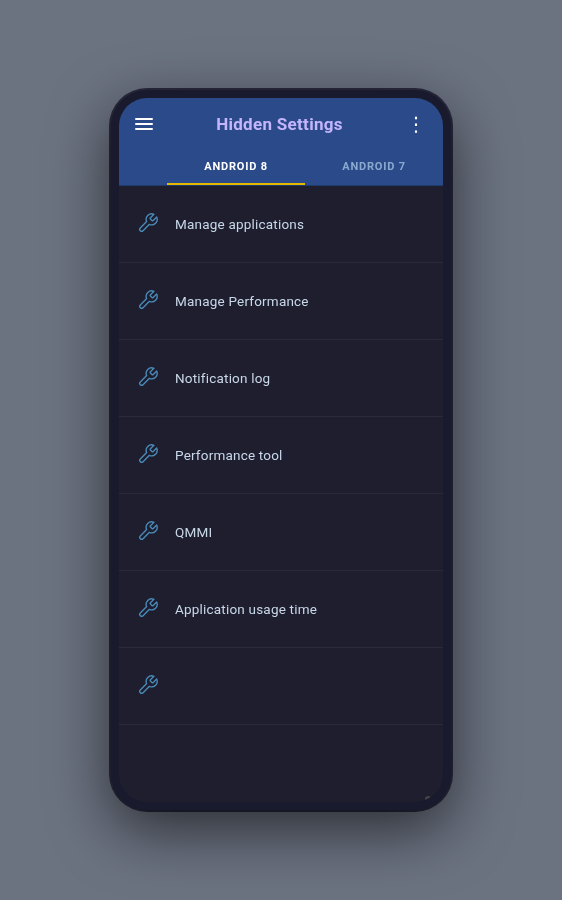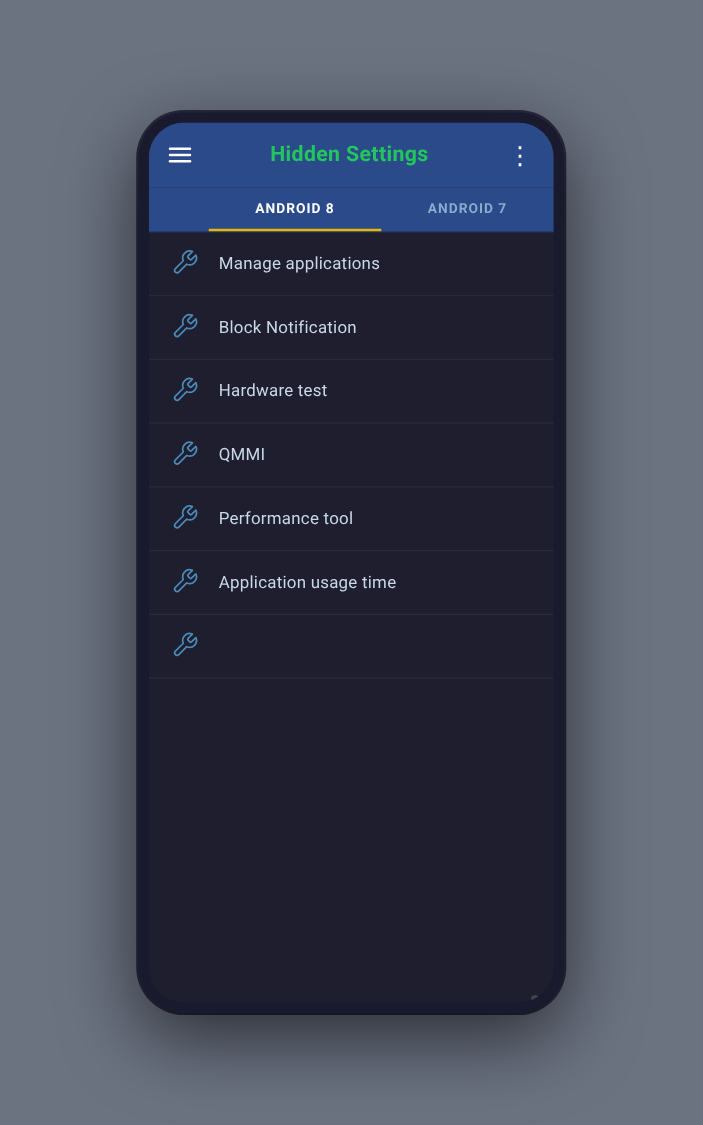--- a/index.html
+++ b/index.html
@@ -33,21 +33,21 @@
       border-radius: 28px;
     }
     .header {
       background: #2a4a8a;
       padding: 14px 16px;
       display: flex;
       align-items: center;
       justify-content: space-between;
     }
     .header-title {
-      color: #22c55e;
+      color: #c4b5fd;
       font-size: 17px;
       font-weight: bold;
       letter-spacing: 0.3px;
     }
     .hamburger-icon {
       color: #ffffff;
       font-size: 18px;
       cursor: pointer;
       display: flex;
       flex-direction: column;
@@ -89,21 +89,21 @@
     .menu-list {
       flex: 1;
       overflow-y: auto;
       background: #1e1e2e;
       scrollbar-width: none;
     }
     .menu-list::-webkit-scrollbar { display: none; }
     .menu-item {
       display: flex;
       align-items: center;
-      padding: 13px 18px;
+      padding: 26px 18px;
       border-bottom: 1px solid #2a2a3a;
       cursor: pointer;
     }
     .wrench-icon {
       width: 24px;
       height: 24px;
       margin-right: 14px;
       flex-shrink: 0;
     }
     .menu-item-text {
@@ -152,39 +152,39 @@
     <div class="menu-item">
           <div class="wrench-icon"><svg viewBox="0 0 24 24" width="22" height="22" fill="none">
               <path d="M14.7 6.3a1 1 0 0 0 0 1.4l1.6 1.6a1 1 0 0 0 1.4 0l3.77-3.77a6 6 0 0 1-7.94 7.94l-6.91 6.91a2.12 2.12 0 0 1-3-3l6.91-6.91a6 6 0 0 1 7.94-7.94l-3.76 3.77z" stroke="#4a8ab8" stroke-width="1.5" stroke-linecap="round" stroke-linejoin="round"></path>
             </svg></div>
           <span class="menu-item-text">Manage applications</span>
         </div>
         <div class="menu-item">
           <div class="wrench-icon"><svg viewBox="0 0 24 24" width="22" height="22" fill="none">
               <path d="M14.7 6.3a1 1 0 0 0 0 1.4l1.6 1.6a1 1 0 0 0 1.4 0l3.77-3.77a6 6 0 0 1-7.94 7.94l-6.91 6.91a2.12 2.12 0 0 1-3-3l6.91-6.91a6 6 0 0 1 7.94-7.94l-3.76 3.77z" stroke="#4a8ab8" stroke-width="1.5" stroke-linecap="round" stroke-linejoin="round"></path>
             </svg></div>
-          <span class="menu-item-text">Block Notification</span>
-        </div>
-        <div class="menu-item">
-          <div class="wrench-icon"><svg viewBox="0 0 24 24" width="22" height="22" fill="none">
-              <path d="M14.7 6.3a1 1 0 0 0 0 1.4l1.6 1.6a1 1 0 0 0 1.4 0l3.77-3.77a6 6 0 0 1-7.94 7.94l-6.91 6.91a2.12 2.12 0 0 1-3-3l6.91-6.91a6 6 0 0 1 7.94-7.94l-3.76 3.77z" stroke="#4a8ab8" stroke-width="1.5" stroke-linecap="round" stroke-linejoin="round"></path>
-            </svg></div>
-          <span class="menu-item-text">Hardware test</span>
+          <span class="menu-item-text">Manage Performance</span>
+        </div>
+        <div class="menu-item">
+          <div class="wrench-icon"><svg viewBox="0 0 24 24" width="22" height="22" fill="none">
+              <path d="M14.7 6.3a1 1 0 0 0 0 1.4l1.6 1.6a1 1 0 0 0 1.4 0l3.77-3.77a6 6 0 0 1-7.94 7.94l-6.91 6.91a2.12 2.12 0 0 1-3-3l6.91-6.91a6 6 0 0 1 7.94-7.94l-3.76 3.77z" stroke="#4a8ab8" stroke-width="1.5" stroke-linecap="round" stroke-linejoin="round"></path>
+            </svg></div>
+          <span class="menu-item-text">Notification log</span>
+        </div>
+        <div class="menu-item">
+          <div class="wrench-icon"><svg viewBox="0 0 24 24" width="22" height="22" fill="none">
+              <path d="M14.7 6.3a1 1 0 0 0 0 1.4l1.6 1.6a1 1 0 0 0 1.4 0l3.77-3.77a6 6 0 0 1-7.94 7.94l-6.91 6.91a2.12 2.12 0 0 1-3-3l6.91-6.91a6 6 0 0 1 7.94-7.94l-3.76 3.77z" stroke="#4a8ab8" stroke-width="1.5" stroke-linecap="round" stroke-linejoin="round"></path>
+            </svg></div>
+          <span class="menu-item-text">Performance tool</span>
         </div>
         <div class="menu-item">
           <div class="wrench-icon"><svg viewBox="0 0 24 24" width="22" height="22" fill="none">
               <path d="M14.7 6.3a1 1 0 0 0 0 1.4l1.6 1.6a1 1 0 0 0 1.4 0l3.77-3.77a6 6 0 0 1-7.94 7.94l-6.91 6.91a2.12 2.12 0 0 1-3-3l6.91-6.91a6 6 0 0 1 7.94-7.94l-3.76 3.77z" stroke="#4a8ab8" stroke-width="1.5" stroke-linecap="round" stroke-linejoin="round"></path>
             </svg></div>
           <span class="menu-item-text">QMMI</span>
-        </div>
-        <div class="menu-item">
-          <div class="wrench-icon"><svg viewBox="0 0 24 24" width="22" height="22" fill="none">
-              <path d="M14.7 6.3a1 1 0 0 0 0 1.4l1.6 1.6a1 1 0 0 0 1.4 0l3.77-3.77a6 6 0 0 1-7.94 7.94l-6.91 6.91a2.12 2.12 0 0 1-3-3l6.91-6.91a6 6 0 0 1 7.94-7.94l-3.76 3.77z" stroke="#4a8ab8" stroke-width="1.5" stroke-linecap="round" stroke-linejoin="round"></path>
-            </svg></div>
-          <span class="menu-item-text">Performance tool</span>
         </div>
         <div class="menu-item">
           <div class="wrench-icon"><svg viewBox="0 0 24 24" width="22" height="22" fill="none">
               <path d="M14.7 6.3a1 1 0 0 0 0 1.4l1.6 1.6a1 1 0 0 0 1.4 0l3.77-3.77a6 6 0 0 1-7.94 7.94l-6.91 6.91a2.12 2.12 0 0 1-3-3l6.91-6.91a6 6 0 0 1 7.94-7.94l-3.76 3.77z" stroke="#4a8ab8" stroke-width="1.5" stroke-linecap="round" stroke-linejoin="round"></path>
             </svg></div>
           <span class="menu-item-text">Application usage time</span>
         </div>
         <div class="menu-item">
           <div class="wrench-icon"><svg viewBox="0 0 24 24" width="22" height="22" fill="none">
               <path d="M14.7 6.3a1 1 0 0 0 0 1.4l1.6 1.6a1 1 0 0 0 1.4 0l3.77-3.77a6 6 0 0 1-7.94 7.94l-6.91 6.91a2.12 2.12 0 0 1-3-3l6.91-6.91a6 6 0 0 1 7.94-7.94l-3.76 3.77z" stroke="#4a8ab8" stroke-width="1.5" stroke-linecap="round" stroke-linejoin="round"></path>

